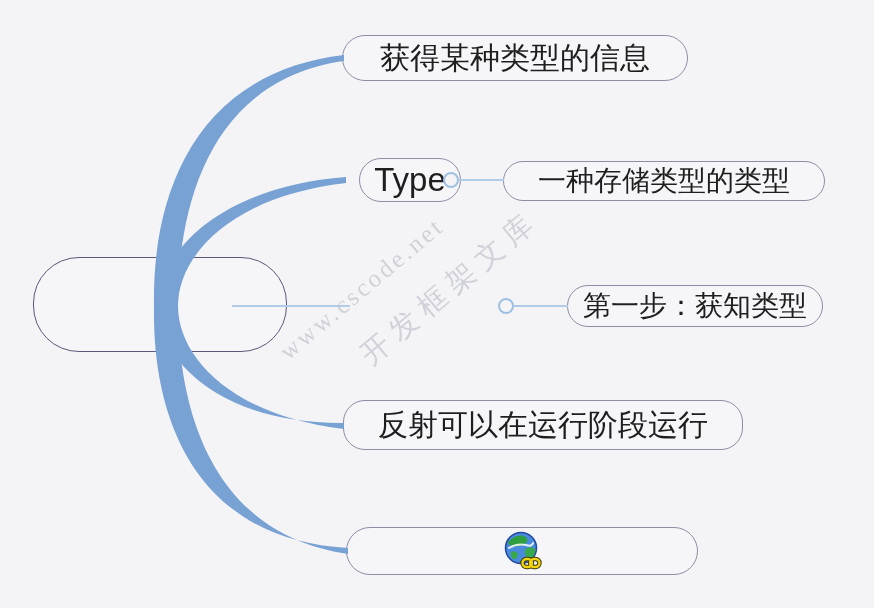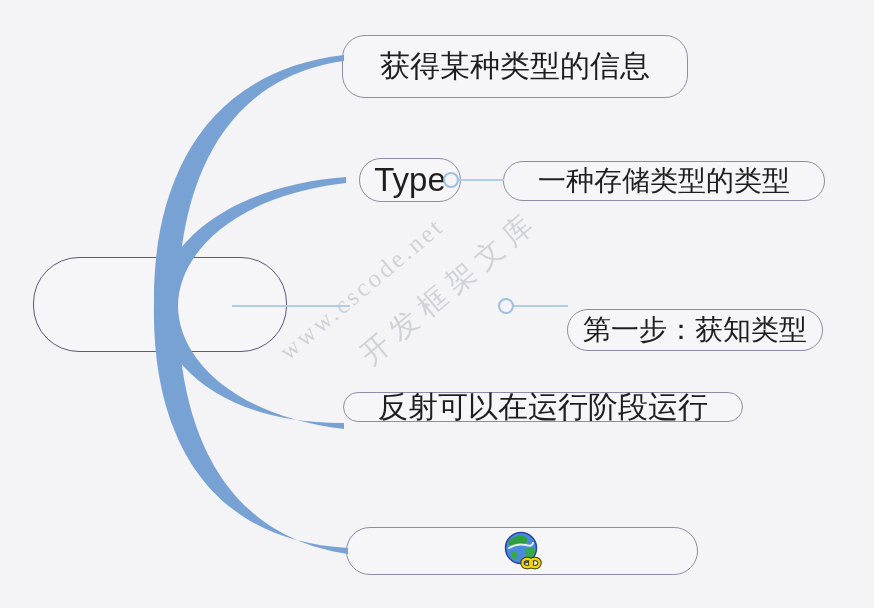--- a/index.html
+++ b/index.html
@@ -35,26 +35,26 @@
 
   .central-bg {
     left:33px; top:257px; width:254px; height:95px;
     border-radius:46px; border-color:#5a5879;
   }
   .central-label {
     position:absolute; left:33px; top:257px; width:254px; height:95px;
     z-index:5; display:flex; align-items:center; justify-content:center;
     font-size:40px; font-weight:bold; color:#111; white-space:nowrap;
   }
-  .n1   { left:342px; top:35px;  width:346px; height:63px; border-radius:23px; font-size:30px; }
+  .n1   { left:342px; top:35px;  width:346px; height:46px; border-radius:23px; font-size:30px; }
   .type { left:359px; top:158px; width:102px; height:44px; border-radius:22px; font-size:33px; }
   .sub1 { left:503px; top:161px; width:322px; height:40px; border-radius:20px; font-size:28px; }
   .step { left:347px; top:283px; width:155px; height:46px; border-radius:23px; font-size:30px; }
-  .sub2 { left:567px; top:285px; width:256px; height:42px; border-radius:21px; font-size:28px;margin-top:24px; }
-  .n4   { left:343px; top:392px; width:400px; height:30px; border-radius:22px; font-size:30px;font-family:Liberation Mono, monospace; }
+  .sub2 { left:567px; top:285px; width:256px; height:42px; border-radius:21px; font-size:28px; }
+  .n4   { left:343px; top:400px; width:400px; height:50px; border-radius:22px; font-size:30px;font-family:Liberation Mono, monospace; }
   .n5   { left:346px; top:527px; width:352px; height:48px; border-radius:24px; font-size:32px; }
 
   
   .links {
     position:absolute; left:0; top:0; z-index:4; pointer-events:none;
   }
   .links .handle { pointer-events:auto; cursor:pointer; }
 
   .globe { display:inline-block; margin-left:2px; vertical-align:middle; }
 </style>

